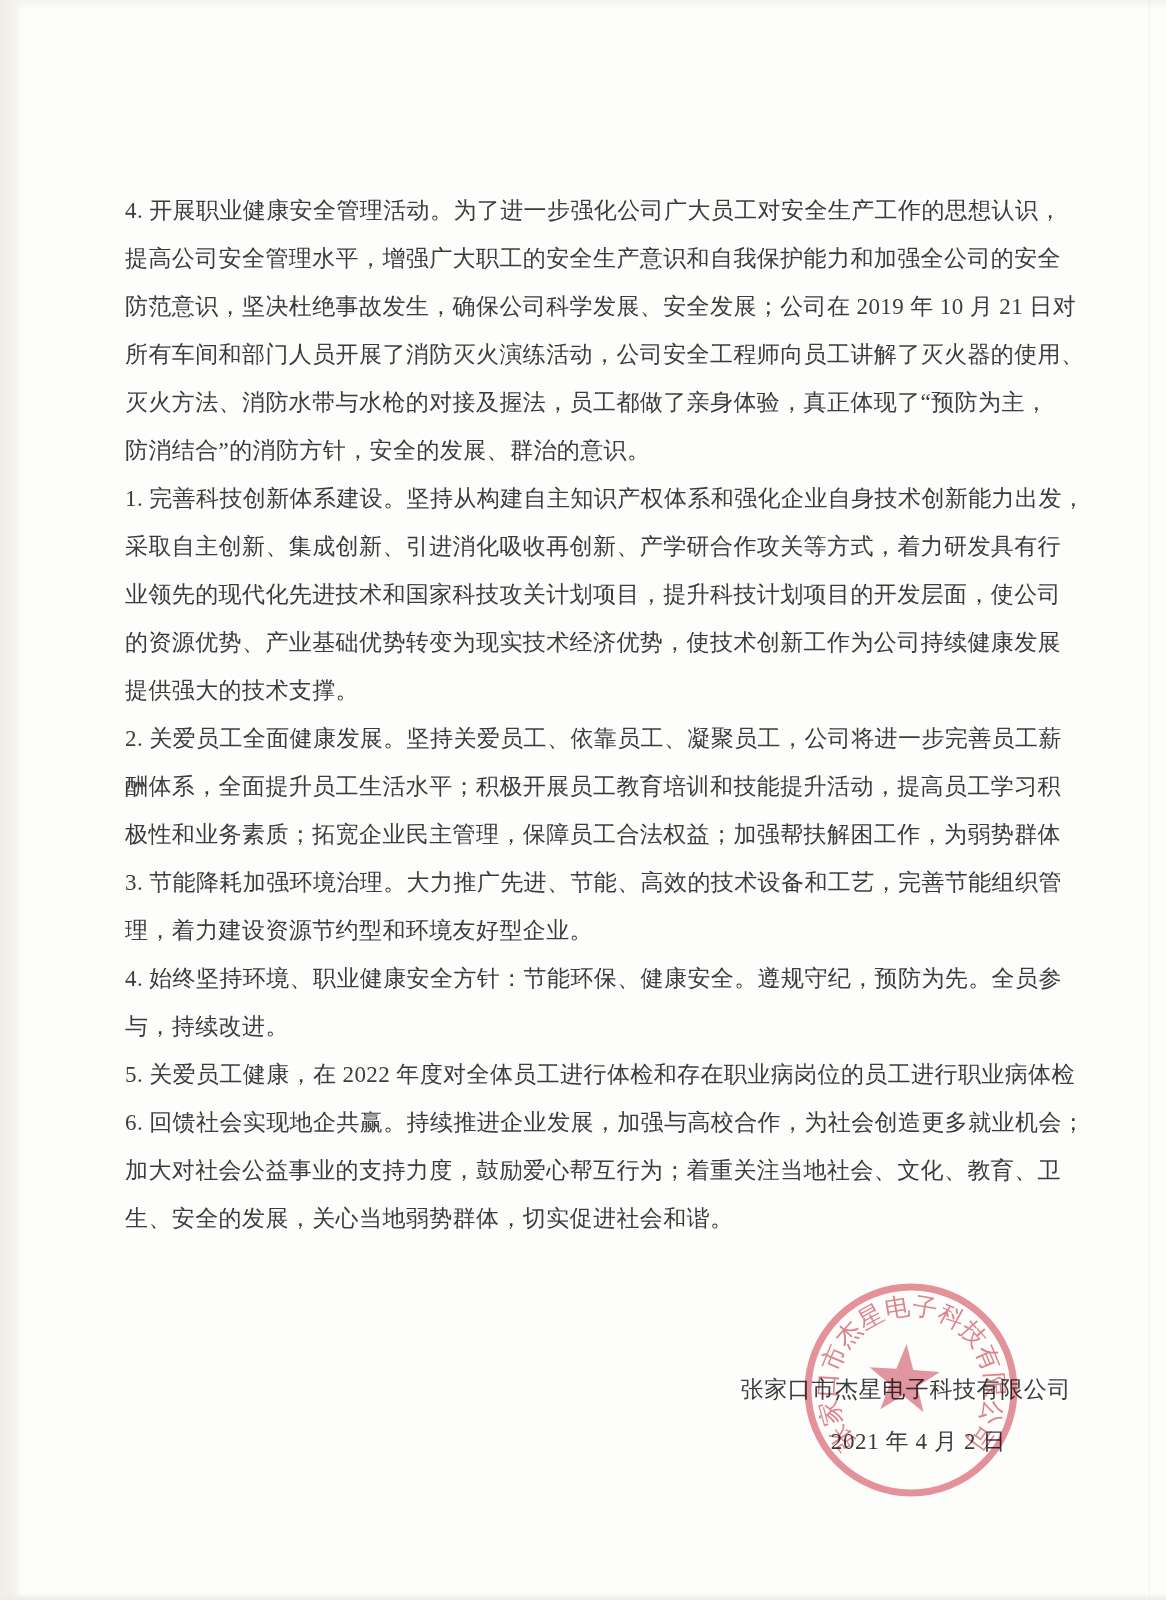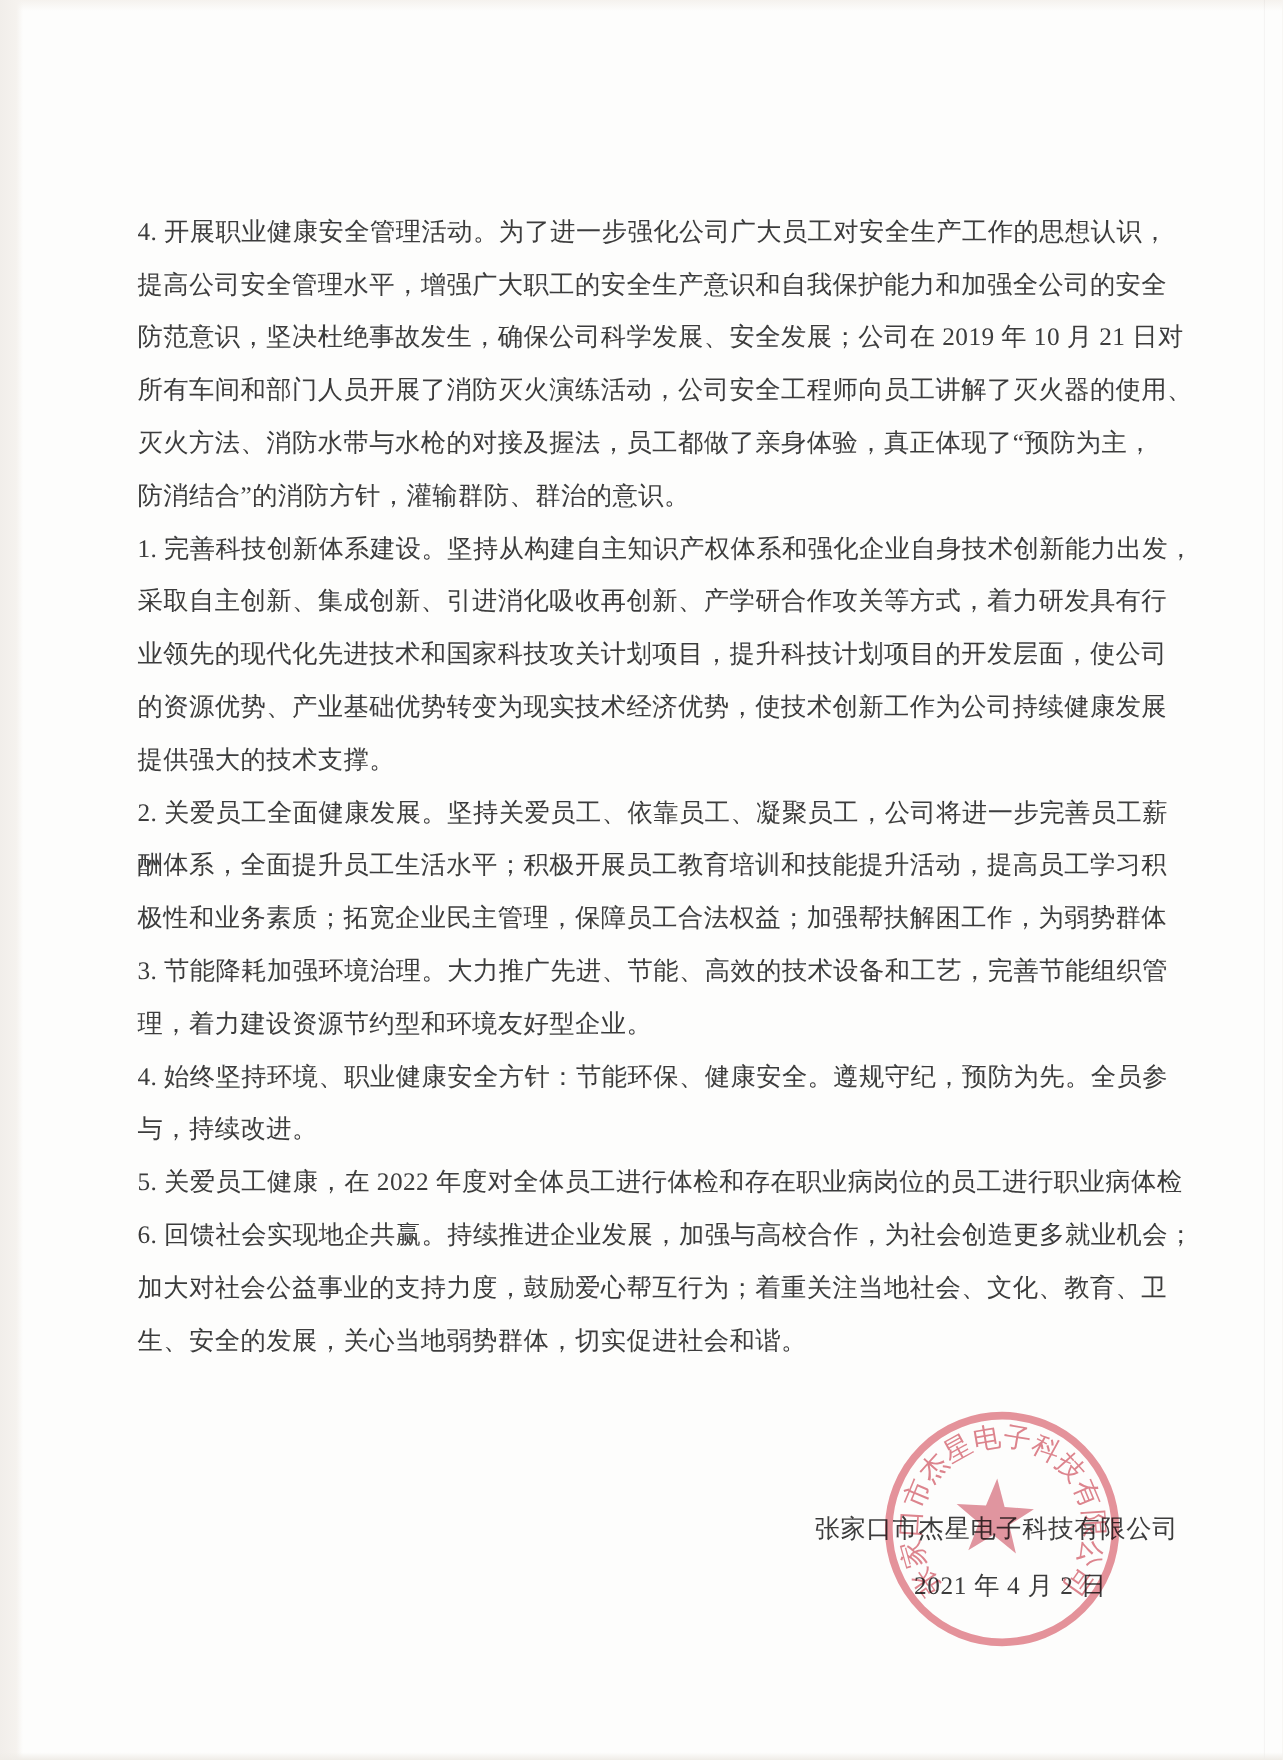--- a/index.html
+++ b/index.html
@@ -86,21 +86,21 @@
   <div class="edge-left"></div>
   <div class="edge-right"></div>
   <div class="edge-bottom"></div>
 
   <div class="body-text" id="body-text">
       <div class="body-line">4. 开展职业健康安全管理活动。为了进一步强化公司广大员工对安全生产工作的思想认识，</div>
       <div class="body-line">提高公司安全管理水平，增强广大职工的安全生产意识和自我保护能力和加强全公司的安全</div>
       <div class="body-line">防范意识，坚决杜绝事故发生，确保公司科学发展、安全发展；公司在 2019 年 10 月 21 日对</div>
       <div class="body-line">所有车间和部门人员开展了消防灭火演练活动，公司安全工程师向员工讲解了灭火器的使用、</div>
       <div class="body-line">灭火方法、消防水带与水枪的对接及握法，员工都做了亲身体验，真正体现了“预防为主，</div>
-      <div class="body-line">防消结合”的消防方针，灌输群防、群治的意识。</div>
+      <div class="body-line">防消结合”的消防方针，安全的发展、群治的意识。</div>
       <div class="body-line">1. 完善科技创新体系建设。坚持从构建自主知识产权体系和强化企业自身技术创新能力出发，</div>
       <div class="body-line">采取自主创新、集成创新、引进消化吸收再创新、产学研合作攻关等方式，着力研发具有行</div>
       <div class="body-line">业领先的现代化先进技术和国家科技攻关计划项目，提升科技计划项目的开发层面，使公司</div>
       <div class="body-line">的资源优势、产业基础优势转变为现实技术经济优势，使技术创新工作为公司持续健康发展</div>
       <div class="body-line">提供强大的技术支撑。</div>
       <div class="body-line">2. 关爱员工全面健康发展。坚持关爱员工、依靠员工、凝聚员工，公司将进一步完善员工薪</div>
       <div class="body-line">酬体系，全面提升员工生活水平；积极开展员工教育培训和技能提升活动，提高员工学习积</div>
       <div class="body-line">极性和业务素质；拓宽企业民主管理，保障员工合法权益；加强帮扶解困工作，为弱势群体</div>
       <div class="body-line">3. 节能降耗加强环境治理。大力推广先进、节能、高效的技术设备和工艺，完善节能组织管</div>
       <div class="body-line">理，着力建设资源节约型和环境友好型企业。</div>

